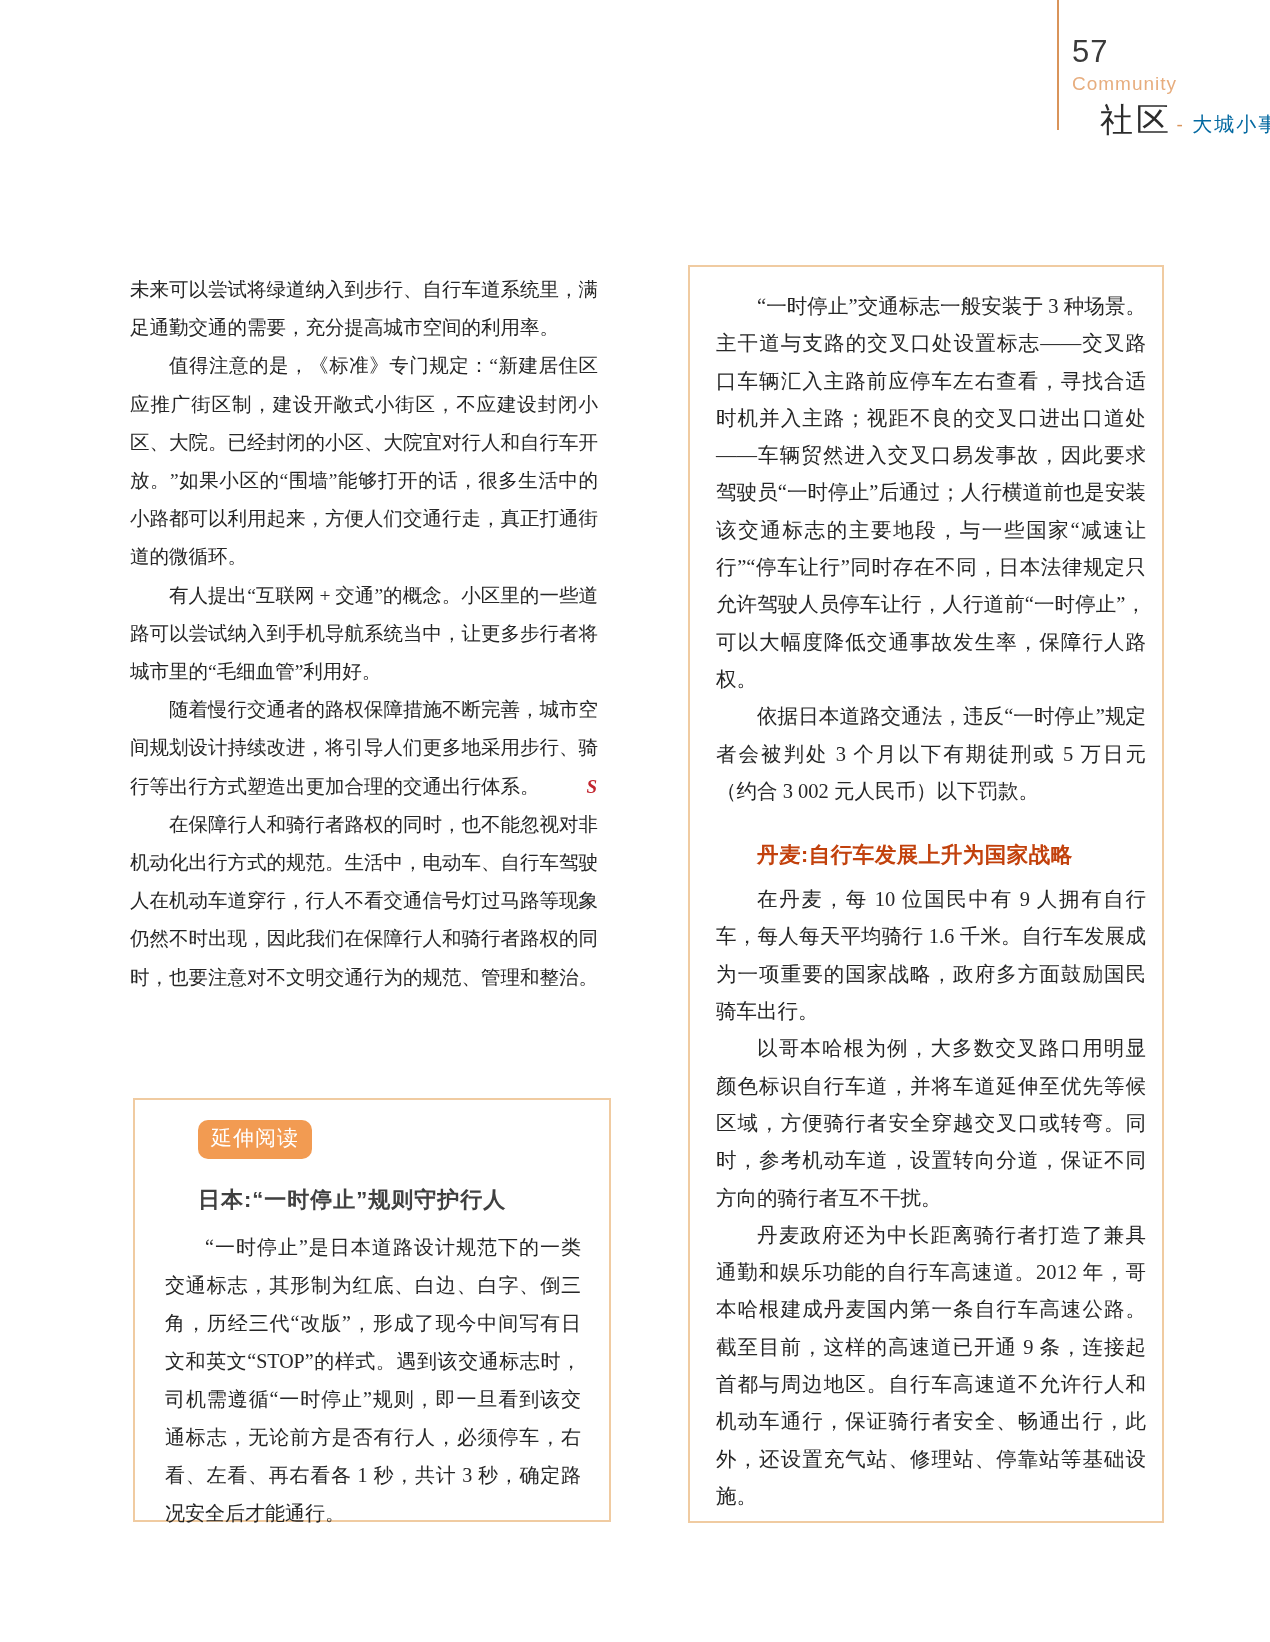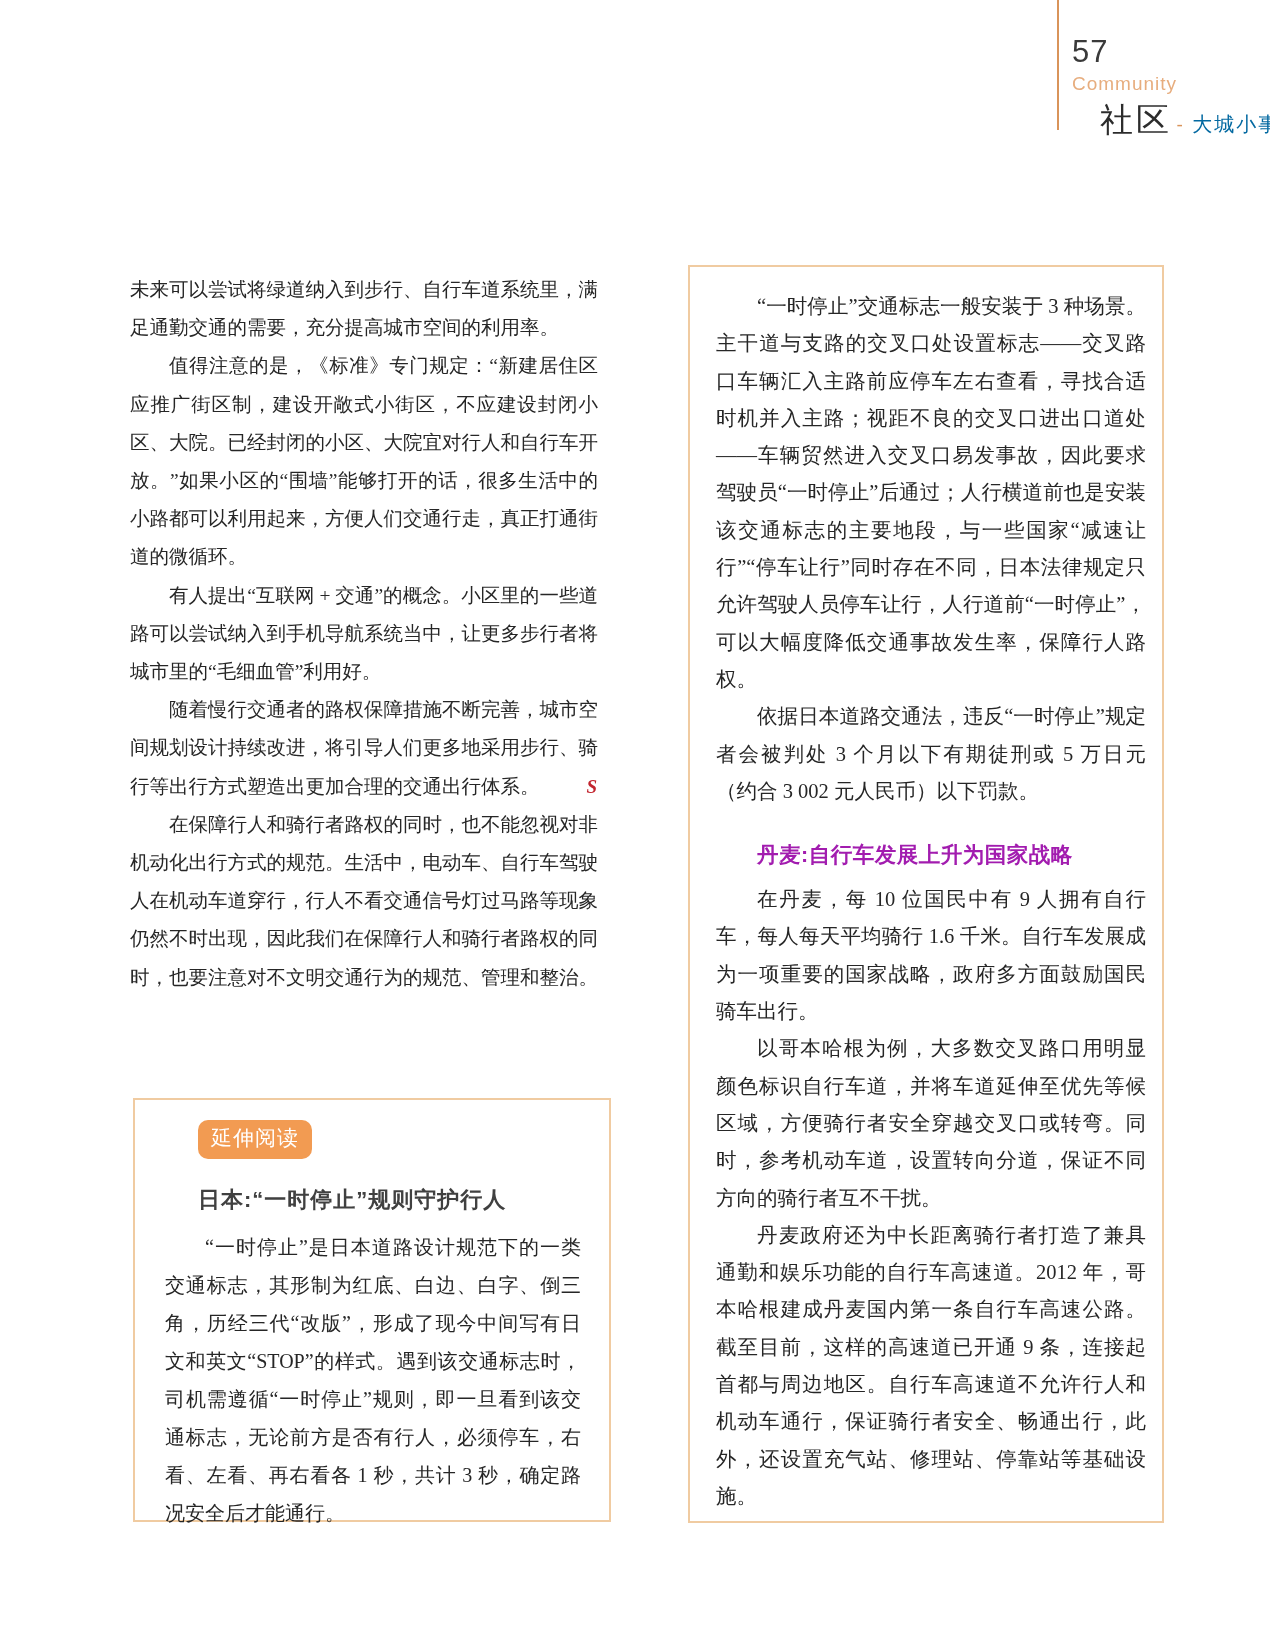--- a/index.html
+++ b/index.html
@@ -65,21 +65,21 @@
   }
 
   
   .sidebar-box{left:688px;top:265px;width:476px;height:1258px;padding:21px 16px 0 26px;}
   .sidebar-box p{
     margin:0;font-size:20.5px;line-height:37.3px;
     text-align:justify;text-indent:2em;color:#262626;
   }
   .sidebar-heading{
     margin:30px 0 12px 0;padding-left:41px;
-    color:#a21caf;
+    color:#c2410c;
     font-family:"Liberation Sans","DejaVu Sans",sans-serif;
     font-weight:bold;font-size:21.5px;letter-spacing:0.5px;
   }
 </style>
 </head>
 <body>
 
 <div class="v-rule"></div>
 <div class="hdr">
   <div class="num">57</div>

